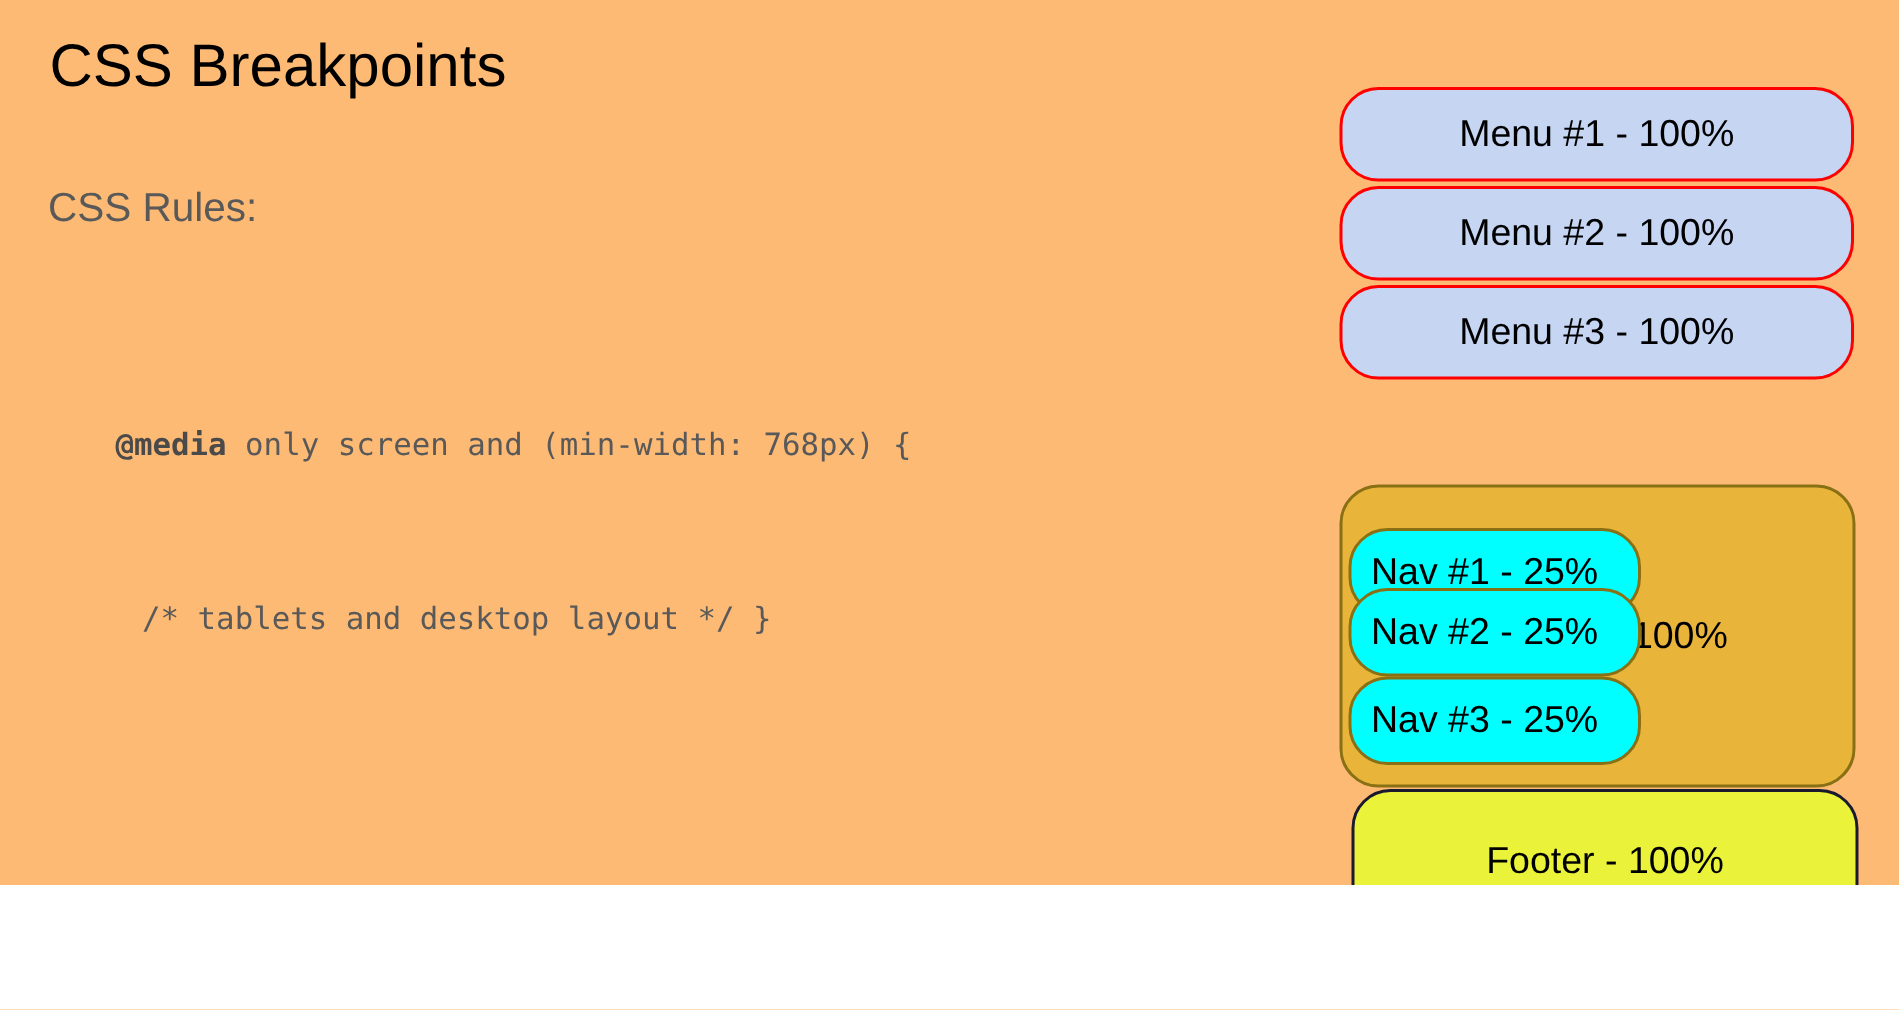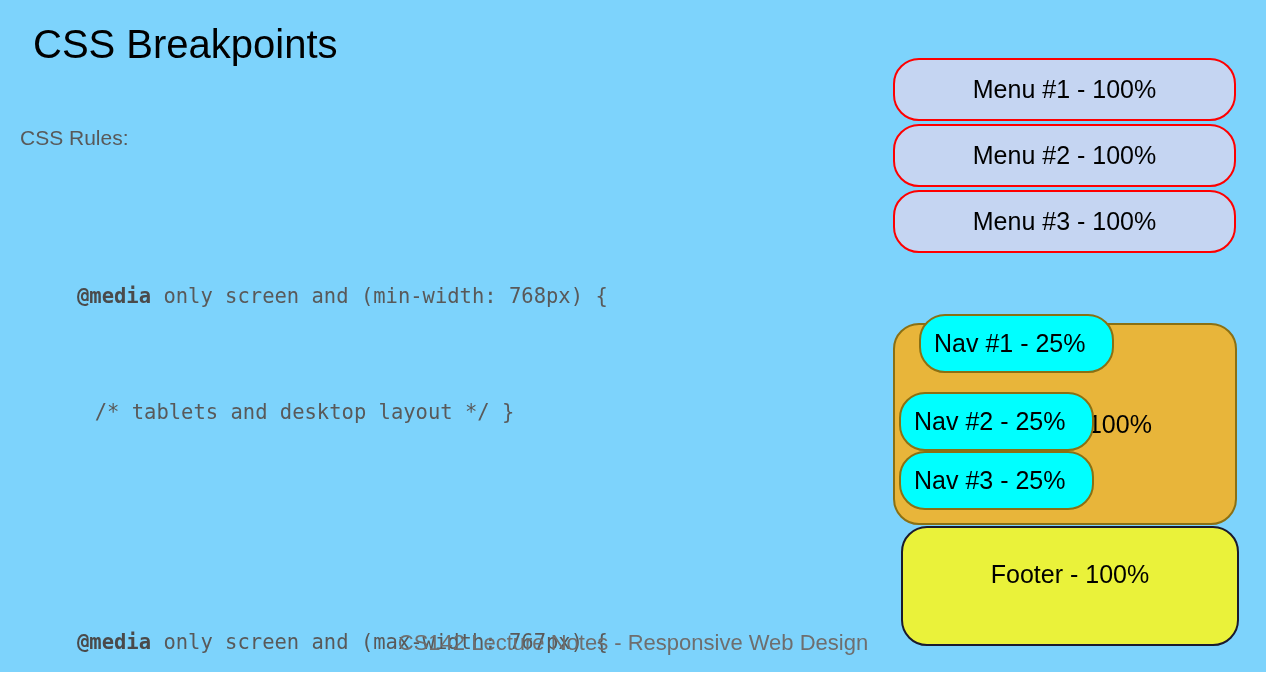--- a/index.html
+++ b/index.html
@@ -3,43 +3,43 @@
 <meta charset="utf-8">
 <style>
   html, body {
     margin: 0;
     padding: 0;
     background: #ffffff;
   }
   #slide {
     position: relative;
     width: 1266px;
-    height: 672px;
-    background: #7dd3fc;
+    height: 590px;
+    background: #fdba74;
     overflow: hidden;
     font-family: "Liberation Sans", sans-serif;
   }
 
   
   #title {
     position: absolute;
     left: 33px;
     top: 20px;
     font-size: 40px;
     line-height: 48px;
     color: #000000;
     font-weight: normal;
     letter-spacing: 0px;
     white-space: nowrap;
   }
   #subtitle {
     position: absolute;
-    left: 20px;
+    left: 32px;
     top: 121px;
-    font-size: 21px;
+    font-size: 27px;
     line-height: 34px;
     color: #595959;
     white-space: nowrap;
   }
   #code-block {
     position: absolute;
     left: 33px;
     top: 200px;
     width: 820px;
     font-family: "DejaVu Sans Mono", "Liberation Mono", monospace;
@@ -113,21 +113,21 @@
   .nav-box {
     left: 899px;
     width: 195px;
     height: 59px;
     background: #00ffff;
     border: 2px solid #8a7014;
     justify-content: flex-start;
     padding-left: 13px;
     z-index: 2;
   }
-  .nav-1 { top: 314px; margin-left: 20px; }
+  .nav-1 { top: 352px; }
   .nav-2 { top: 392px; }
   .nav-3 { top: 451px; text-align: center; }
 
   .footer-box {
     left: 901px;
     top: 526px;
     width: 338px;
     height: 120px;
     background: #eaf23a;
     border: 2px solid #1a1a2e;

